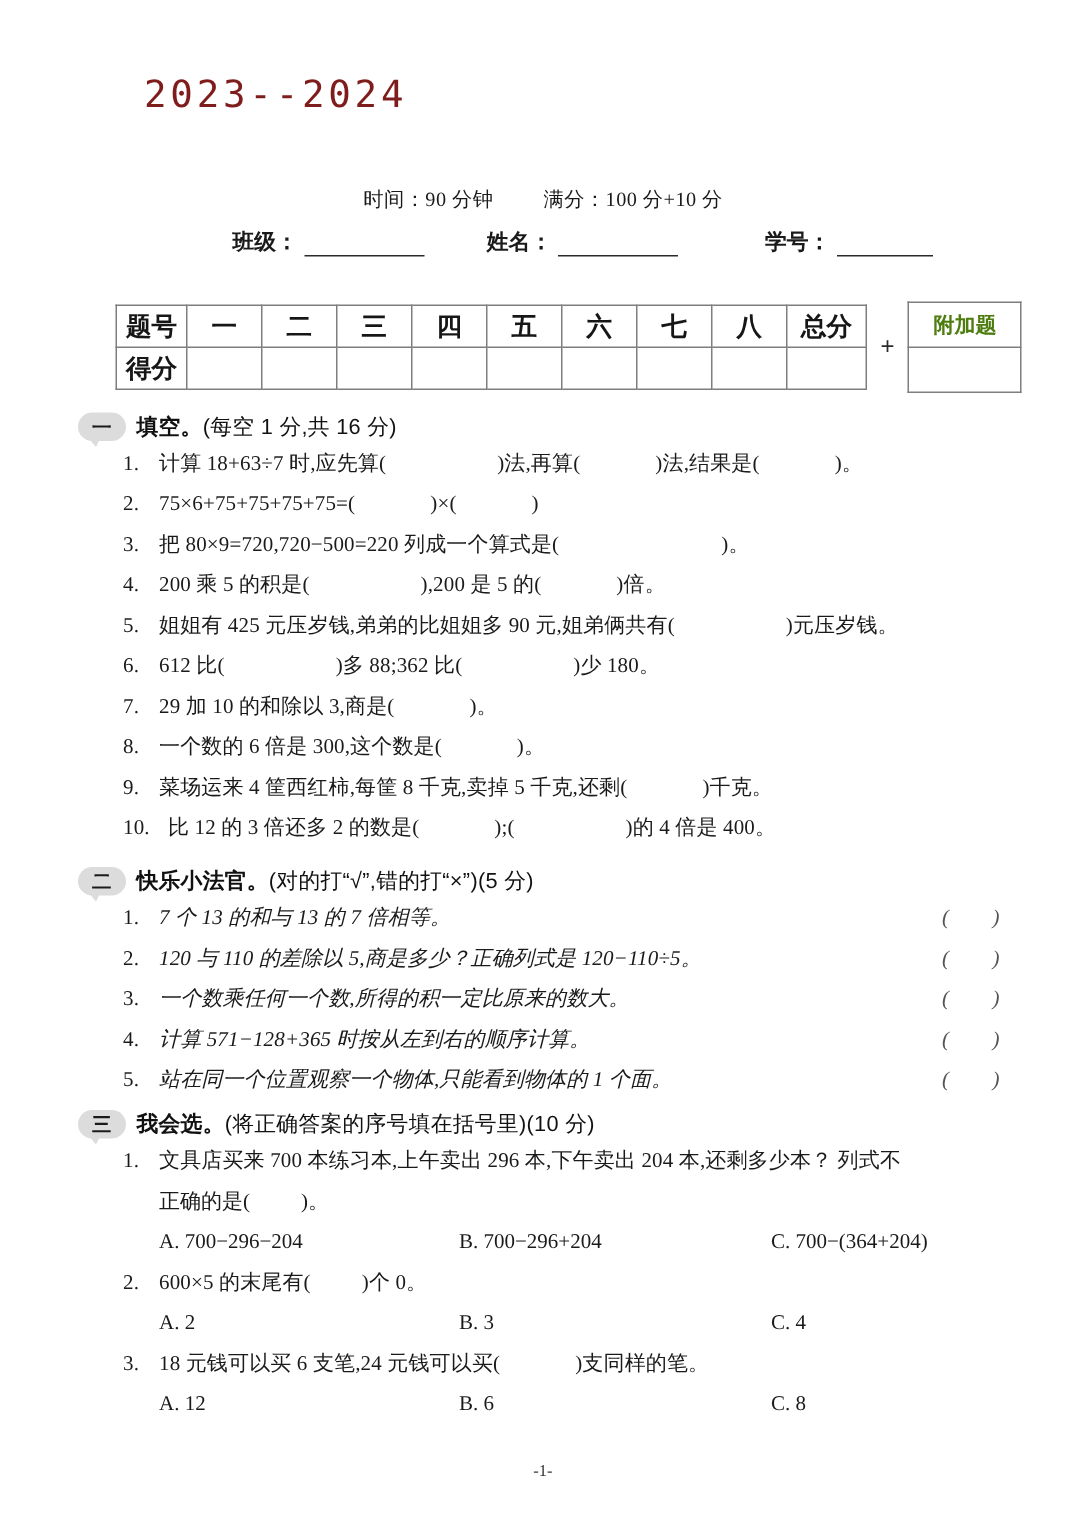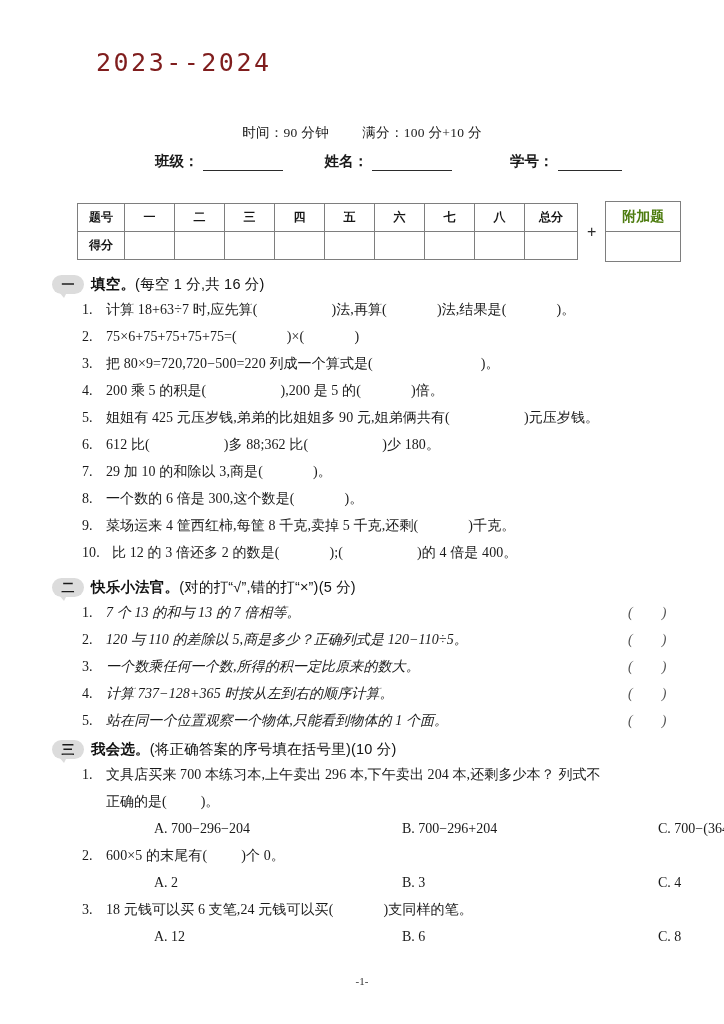--- a/index.html
+++ b/index.html
@@ -86,21 +86,21 @@
   }
   table.score {
     border-collapse: collapse;
     table-layout: fixed;
   }
   table.score td {
     border: 1px solid #7e7e7e;
     height: 27px;
     text-align: center;
     vertical-align: middle;
-    font-size: 12px;
+    font-size: 17px;
     font-family: "Liberation Sans", sans-serif;
     font-weight: 600;
     padding: 0;
     color: #161616;
   }
   table.score td.hdr-label { width: 46px; }
   table.score td.num-col   { width: 49px; }
   table.score td.total-col { width: 52px; }
   table.score td.blank     { background: #fff; }
   .plus-sign {
@@ -204,21 +204,21 @@
     line-height: 27px;
   }
   .q-cont { padding-left: 54px; }
 
   .choices {
     display: flex;
     padding-left: 54px;
     font-size: 14px;
     line-height: 27px;
   }
-  .choices .ch { flex: 0 0 auto; margin-left: 48px; }
+  .choices .ch { flex: 0 0 auto; }
   .ch-a { width: 200px; }
   .ch-b { width: 208px; }
   .ch-c { width: auto; }
 
   .footer {
     position: absolute;
     left: 0; right: 0;
     top: 975px;
     text-align: center;
     font-size: 11px;
@@ -406,21 +406,21 @@
         <span class="qn">3.</span>
         <span class="qtext">
           <span>一个数乘任何一个数,所得的积一定比原来的数大。</span>
           <span class="judge-paren">()</span>
         </span>
       </div>
 
       <div class="q judge">
         <span class="qn">4.</span>
         <span class="qtext">
-          <span>计算 737−128+365 时按从左到右的顺序计算。</span>
+          <span>计算 571−128+365 时按从左到右的顺序计算。</span>
           <span class="judge-paren">()</span>
         </span>
       </div>
 
       <div class="q judge">
         <span class="qn">5.</span>
         <span class="qtext">
           <span>站在同一个位置观察一个物体,只能看到物体的 1 个面。</span>
           <span class="judge-paren">()</span>
         </span>

